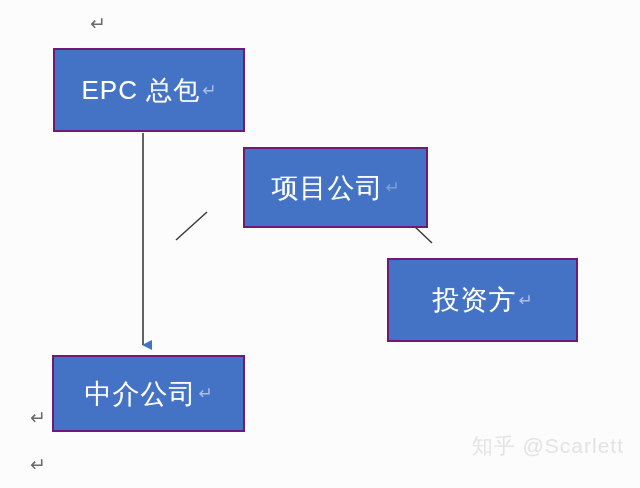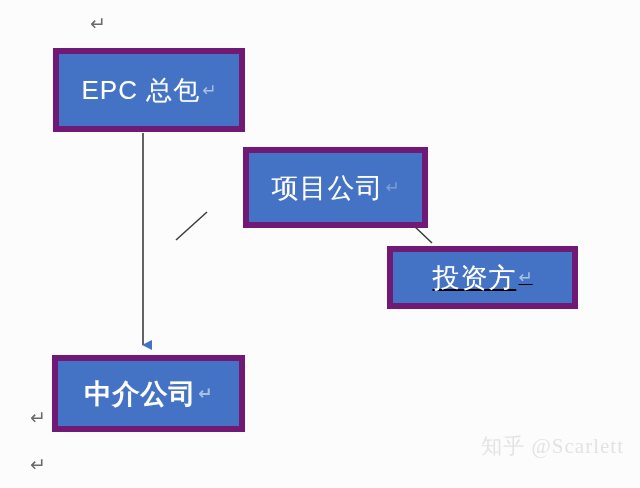--- a/index.html
+++ b/index.html
@@ -12,21 +12,21 @@
     width: 640px;
     height: 488px;
     background: #fcfcfc;
     overflow: hidden;
     font-family: "Liberation Sans", "DejaVu Sans", sans-serif;
   }
   .box {
     position: absolute;
     box-sizing: border-box;
     background: #4472C4;
-    border: 6px solid #701a75;
+    border: 2px solid #701a75;
     display: flex;
     align-items: center;
     justify-content: center;
   }
   .box-label {
     color: #ffffff;
     font-size: 27px;
     letter-spacing: 1px;
     white-space: nowrap;
     text-shadow: 0 0 1px rgba(255,255,255,0.35);
@@ -59,21 +59,21 @@
     pointer-events: none;
   }
   .watermark {
     position: absolute;
     right: 16px;
     bottom: 28px;
     color: #e3e3e3;
     font-size: 21px;
     letter-spacing: 1px;
     white-space: nowrap;
-    font-family: Liberation Serif, serif;
+    font-family: Liberation Sans, sans-serif;
     margin-left: 28px;
   }
 </style>
 </head>
 <body>
 
 <div id="canvas">
 
   <svg class="connectors" viewBox="0 0 640 488" xmlns="http://www.w3.org/2000/svg">
     <defs>
@@ -92,26 +92,26 @@
   <div class="box" style="left:53px; top:48px; width:192px; height:84px;">
     <span class="box-label latin">EPC 总包</span>
     <span class="pilcrow">↵</span>
   </div>
 
   <div class="box" style="left:207px; top:147px; width:185px; height:81px;margin-left:36px;">
     <span class="box-label">项目公司</span>
     <span class="pilcrow faint">↵</span>
   </div>
 
-  <div class="box" style="left:387px; top:246px; width:191px; height:63px;text-decoration:underline;">
+  <div class="box" style="left:387px; top:258px; width:191px; height:84px;">
     <span class="box-label">投资方</span>
     <span class="pilcrow">↵</span>
   </div>
 
-  <div class="box" style="left:52px; top:355px; width:193px; height:77px;font-weight:bold;">
+  <div class="box" style="left:52px; top:355px; width:193px; height:77px;">
     <span class="box-label">中介公司</span>
     <span class="pilcrow">↵</span>
   </div>
 
   <span class="mark" style="left:90px; top:14px;">↵</span>
   <span class="mark" style="left:30px; top:408px;">↵</span>
   <span class="mark" style="left:30px; top:455px;">↵</span>
 
   <div class="watermark">知乎 @Scarlett</div>
 

